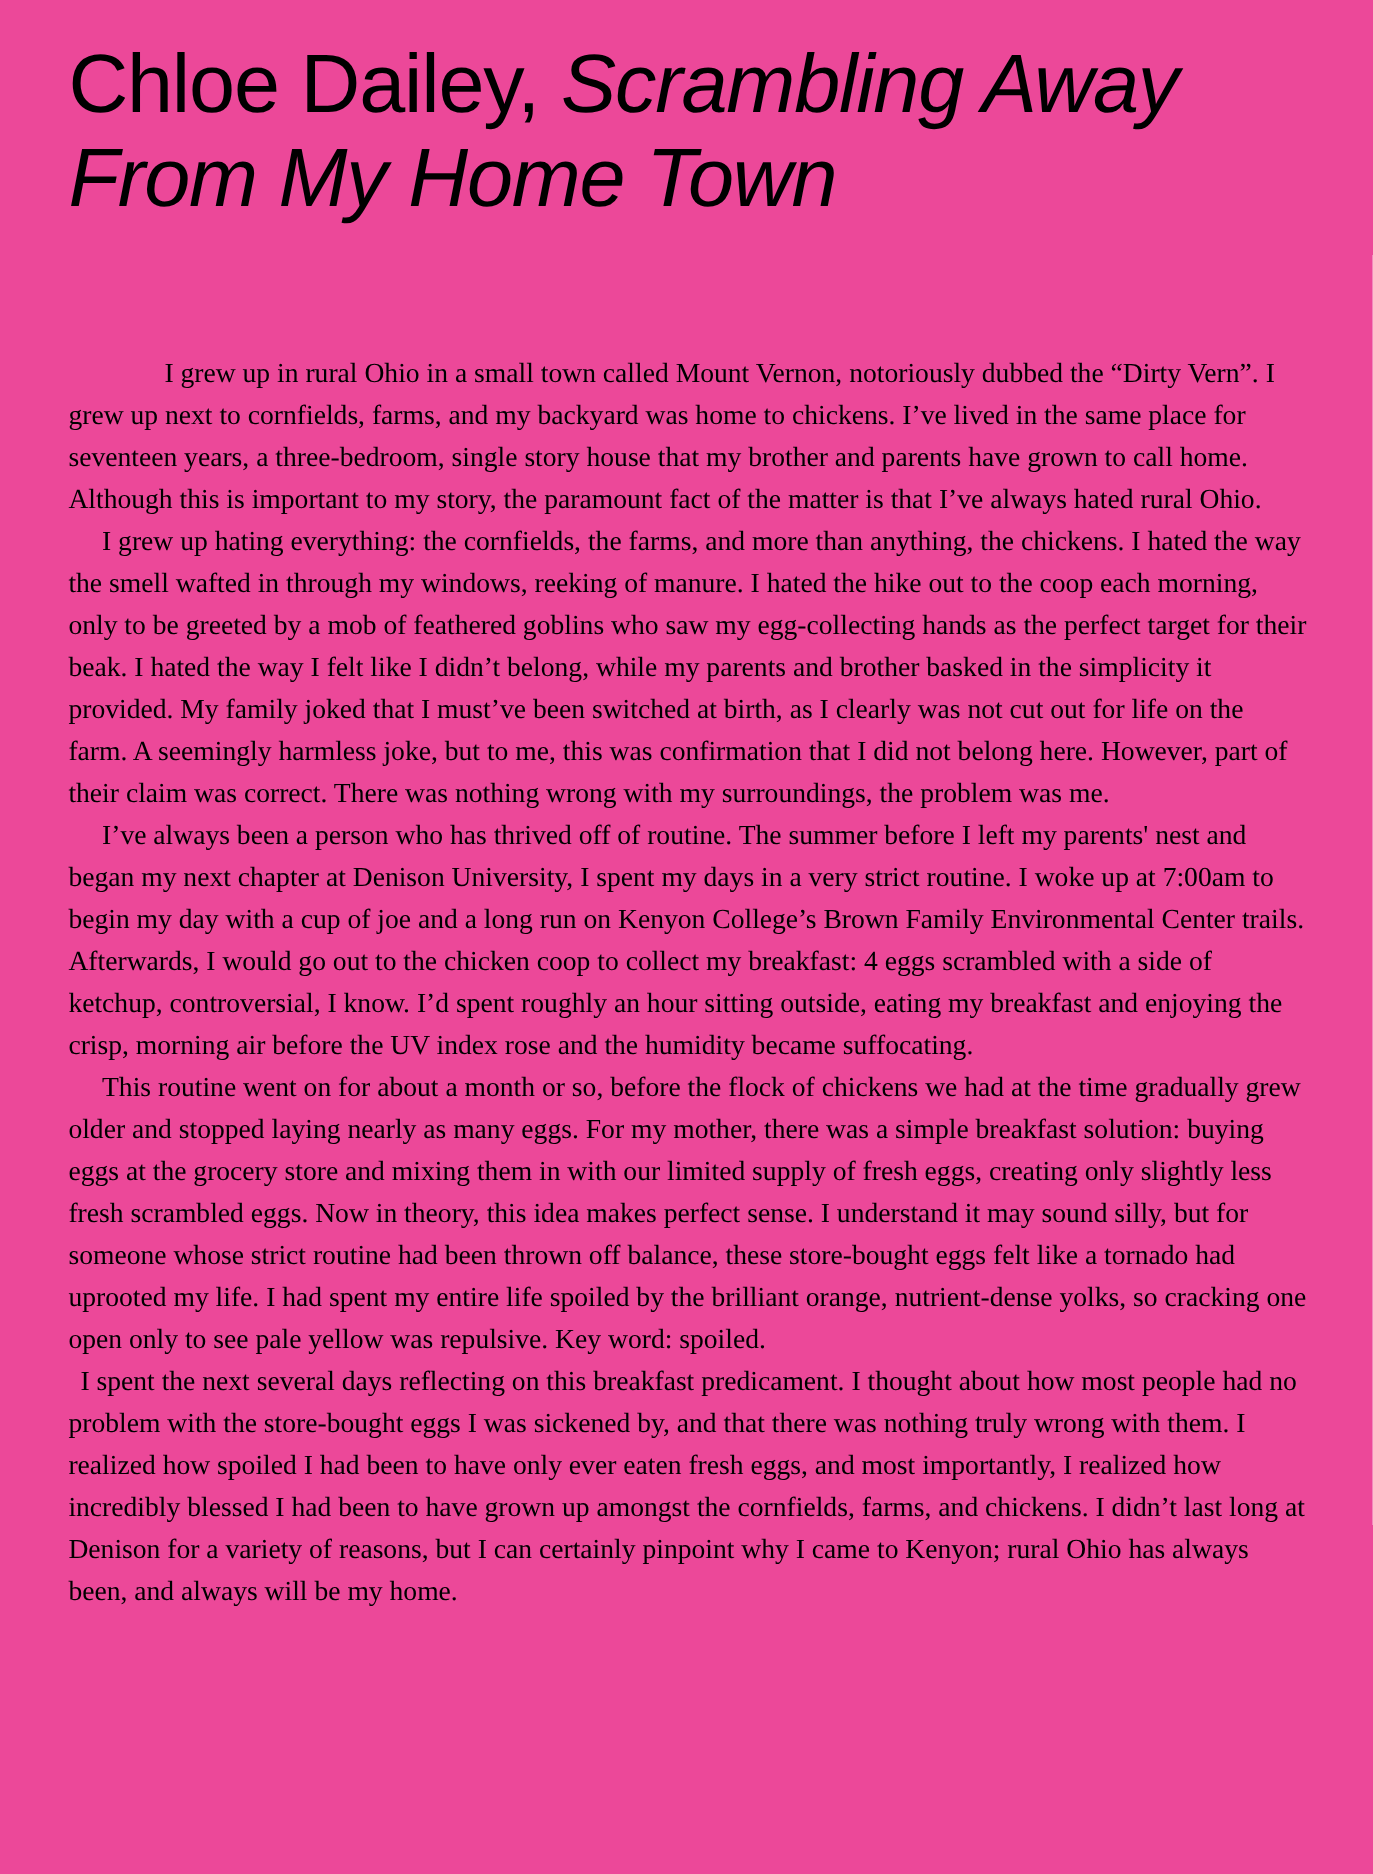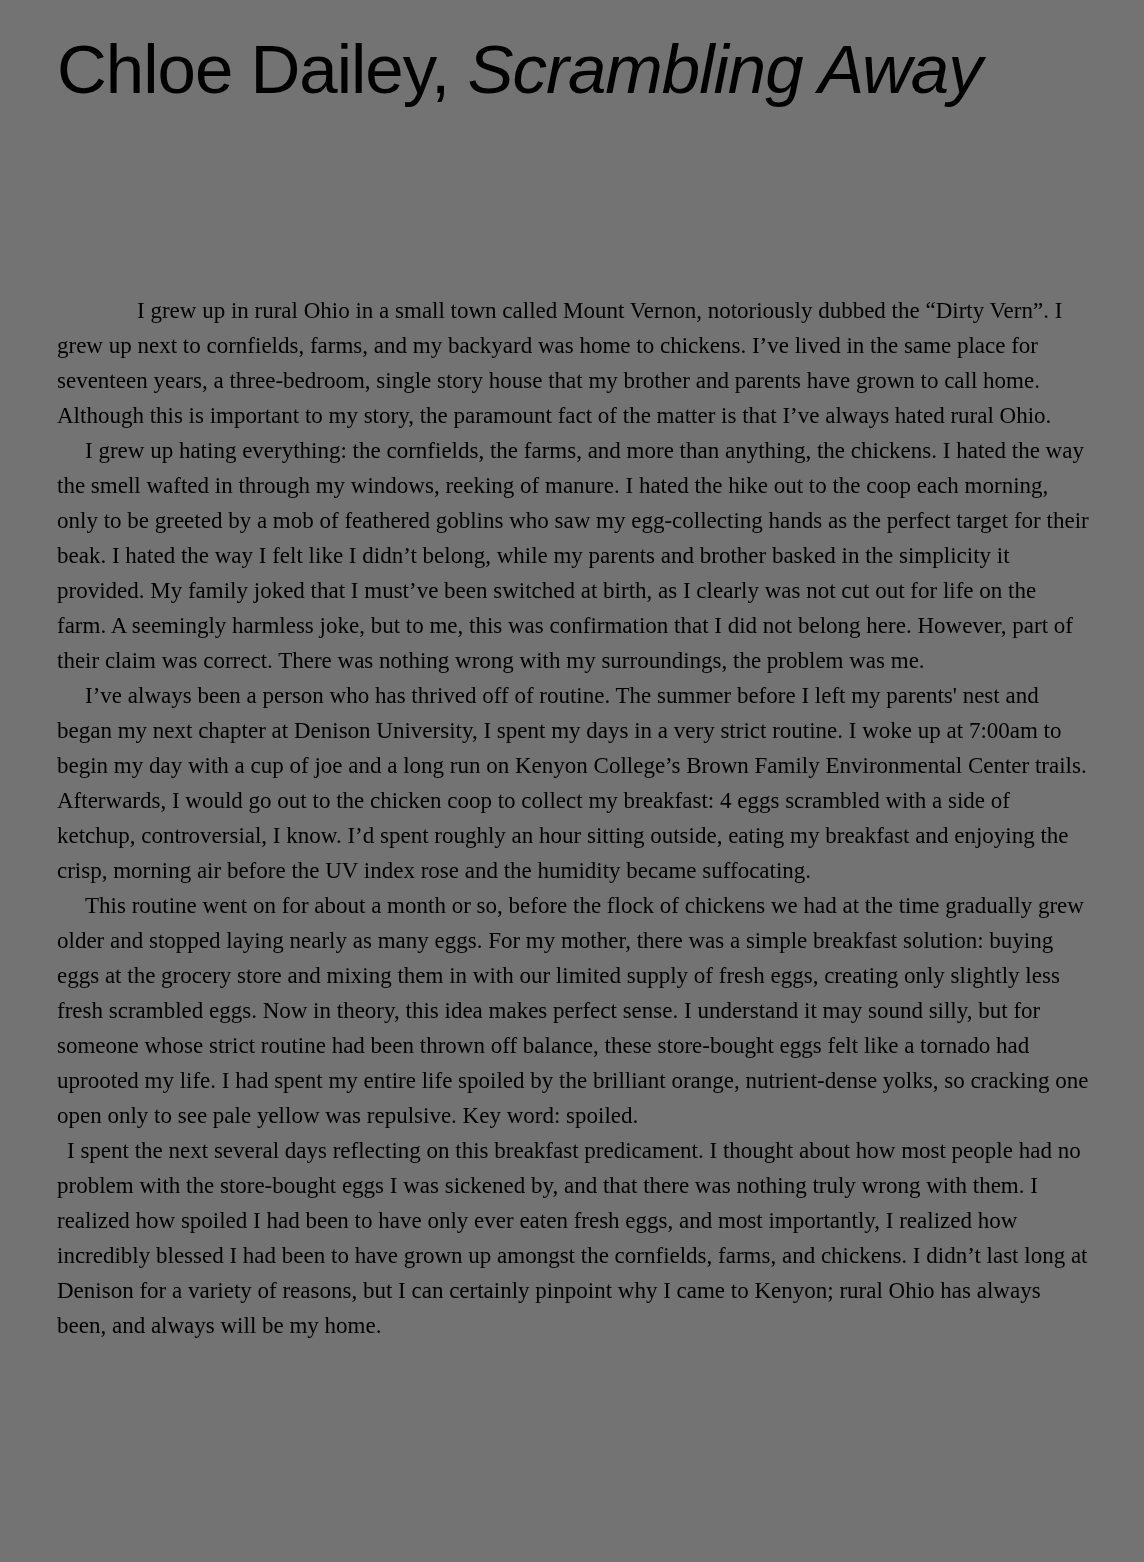--- a/index.html
+++ b/index.html
@@ -4,21 +4,21 @@
 <style>
   html, body {
     margin: 0;
     padding: 0;
     background: #ffffff;
   }
   .page {
     position: relative;
     width: 1144px;
     height: 1562px;
-    background: #737373;
+    background: #ec4899;
     overflow: hidden;
     color: #000000;
   }
   .doc-title {
     position: absolute;
     top: 30px;
     left: 57px;
     margin: 0;
     font-family: "Liberation Sans", sans-serif;
     font-weight: 400;
@@ -50,20 +50,21 @@
   .indent-md  { text-indent: 28px; }
   .indent-sm  { text-indent: 10px; }
 </style>
 </head>
 <body>
 
 <div class="page">
 
   <h1 class="doc-title">
     <div class="title-line"><span>Chloe Dailey, </span><span class="italic">Scrambling Away</span></div>
+    <div class="title-line italic">From My Home Town</div>
   </h1>
 
   <main class="doc-body">
     <p class="indent-tab">I grew up in rural Ohio in a small town called Mount Vernon, notoriously dubbed the “Dirty Vern”. I grew up next to cornfields, farms, and my backyard was home to chickens. I’ve lived in the same place for seventeen years, a three-bedroom, single story house that my brother and parents have grown to call home. Although this is important to my story, the paramount fact of the matter is that I’ve always hated rural Ohio.</p>
     <p class="indent-md">I grew up hating everything: the cornfields, the farms, and more than anything, the chickens. I hated the way the smell wafted in through my windows, reeking of manure. I hated the hike out to the coop each morning, only to be greeted by a mob of feathered goblins who saw my egg-collecting hands as the perfect target for their beak. I hated the way I felt like I didn’t belong, while my parents and brother basked in the simplicity it provided. My family joked that I must’ve been switched at birth, as I clearly was not cut out for life on the farm. A seemingly harmless joke, but to me, this was confirmation that I did not belong here. However, part of their claim was correct. There was nothing wrong with my surroundings, the problem was me.</p>
     <p class="indent-md">I’ve always been a person who has thrived off of routine. The summer before I left my parents' nest and began my next chapter at Denison University, I spent my days in a very strict routine. I woke up at 7:00am to begin my day with a cup of joe and a long run on Kenyon College’s Brown Family Environmental Center trails. Afterwards, I would go out to the chicken coop to collect my breakfast: 4 eggs scrambled with a side of ketchup, controversial, I know. I’d spent roughly an hour sitting outside, eating my breakfast and enjoying the crisp, morning air before the UV index rose and the humidity became suffocating.</p>
     <p class="indent-md">This routine went on for about a month or so, before the flock of chickens we had at the time gradually grew older and stopped laying nearly as many eggs. For my mother, there was a simple breakfast solution: buying eggs at the grocery store and mixing them in with our limited supply of fresh eggs, creating only slightly less fresh scrambled eggs. Now in theory, this idea makes perfect sense. I understand it may sound silly, but for someone whose strict routine had been thrown off balance, these store-bought eggs felt like a tornado had uprooted my life. I had spent my entire life spoiled by the brilliant orange, nutrient-dense yolks, so cracking one open only to see pale yellow was repulsive. Key word: spoiled.</p>
     <p class="indent-sm">I spent the next several days reflecting on this breakfast predicament. I thought about how most people had no problem with the store-bought eggs I was sickened by, and that there was nothing truly wrong with them. I realized how spoiled I had been to have only ever eaten fresh eggs, and most importantly, I realized how incredibly blessed I had been to have grown up amongst the cornfields, farms, and chickens. I didn’t last long at Denison for a variety of reasons, but I can certainly pinpoint why I came to Kenyon; rural Ohio has always been, and always will be my home.</p>
   </main>
 

